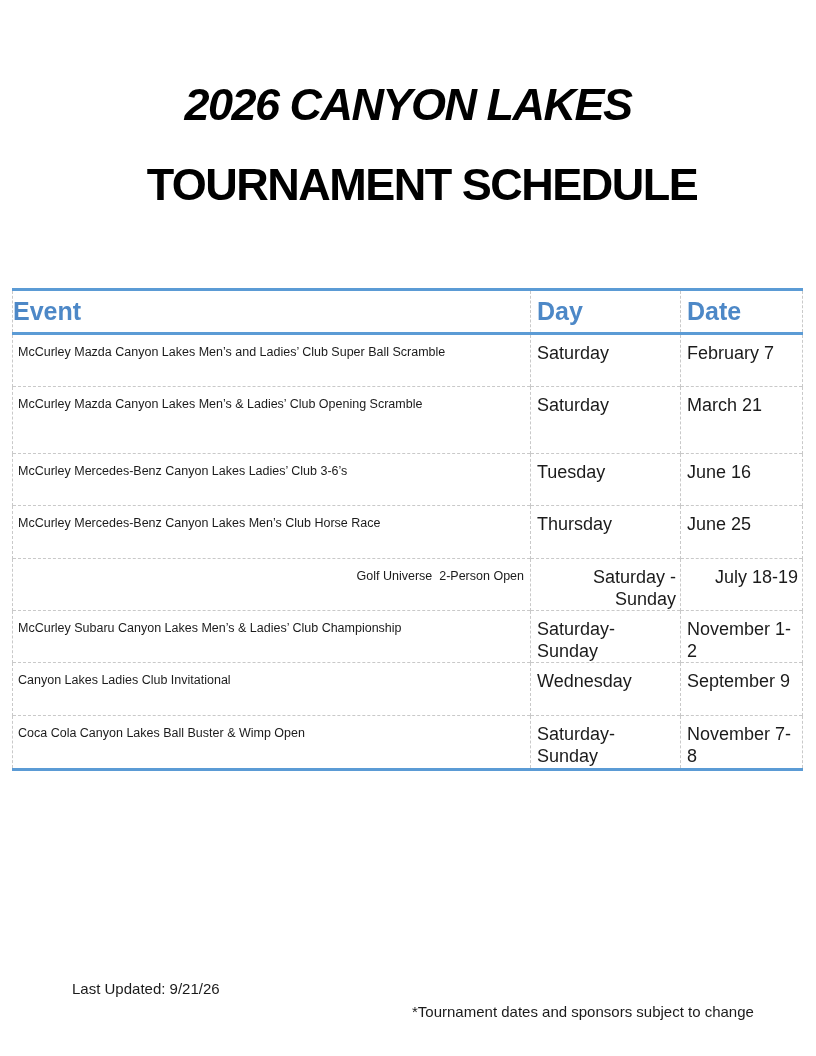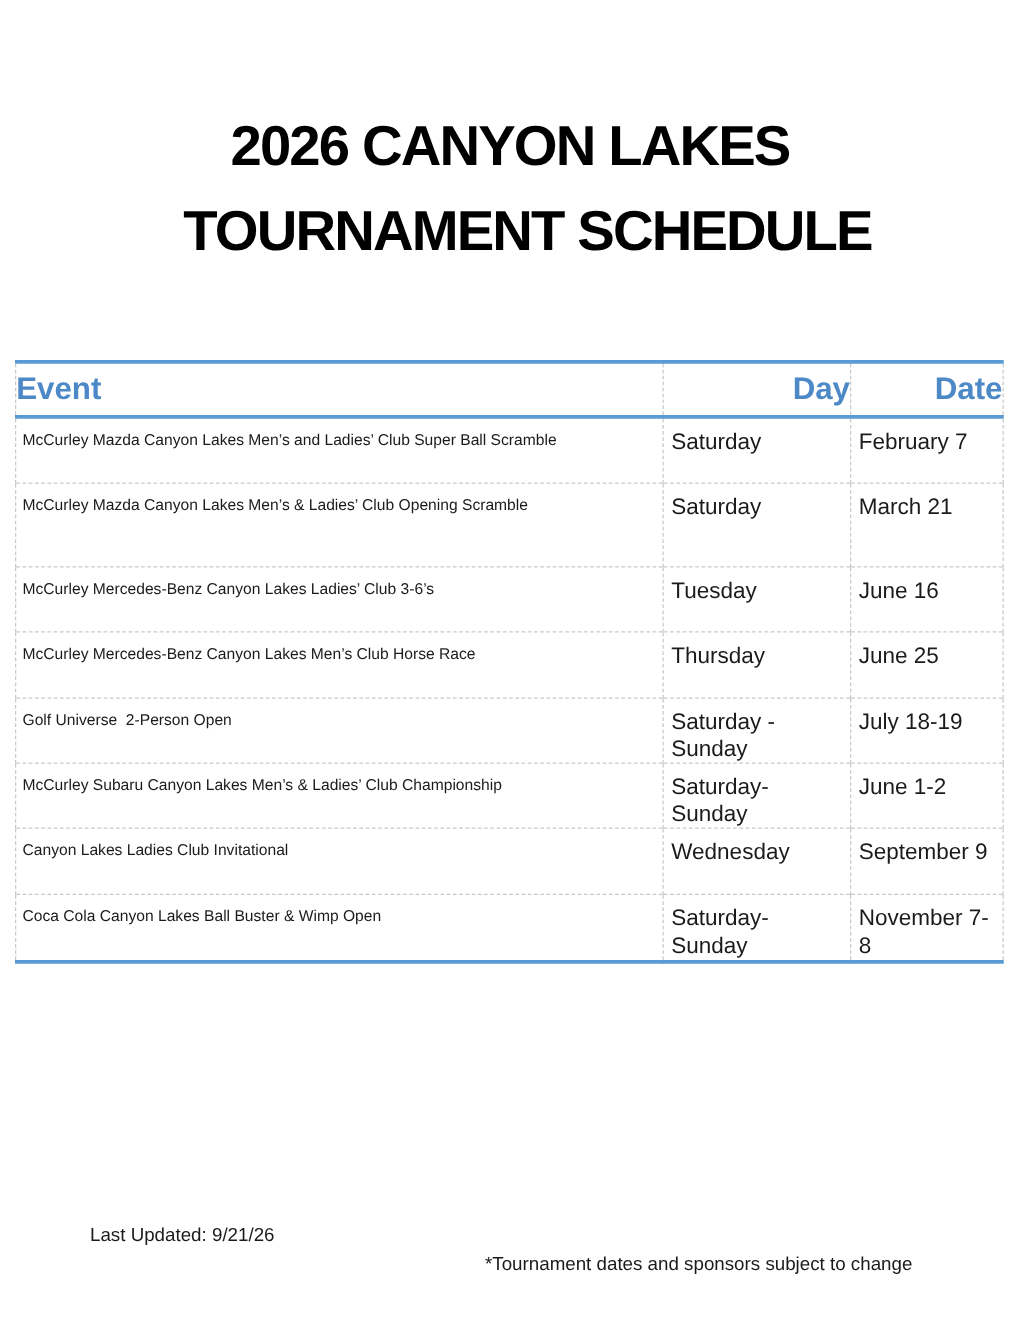--- a/index.html
+++ b/index.html
@@ -22,21 +22,21 @@
   .title{
     position:absolute;left:0;width:816px;
     text-align:center;
     font-weight:bold;
     font-size:45px;
     letter-spacing:-1.5px;
     color:#000000;
     line-height:1.1;
     white-space:nowrap;
   }
-  .title.line1{top:92px;}
+  .title.line1{top:80px;font-style:italic;}
   .title.line2{top:160px;padding-left:28px;}
 
   table.schedule{
     position:absolute;
     left:12px;top:288px;
     width:790px;
     table-layout:fixed;
     border-collapse:collapse;
     border-top:3px solid var(--accent);
     border-bottom:3px solid var(--accent);
@@ -57,42 +57,42 @@
 
   th{
     height:44px;
     color:var(--header-text);
     font-size:25px;
     font-weight:bold;
     vertical-align:middle;
     padding:0;
   }
   th.h-event{text-align:left;}
-  th.h-day,th.h-date{text-align:right;padding-left:6px;}
+  th.h-day,th.h-date{text-align:left;padding-left:6px;}
 
   td{vertical-align:top;}
   td.event-cell{
     font-size:12.5px;
     padding:10px 6px 0 5px;
     white-space:pre-wrap;
     line-height:1.25;
     margin-left:32px;
   }
   td.day-cell,td.date-cell{
     font-size:18px;
     padding:8px 4px 0 6px;
     line-height:1.2;
   }
 
   .footer-left{
     position:absolute;left:72px;top:980px;
     font-size:15px;
   }
   .footer-note{
-    position:absolute;left:388px;top:1003px;
+    position:absolute;left:412px;top:1003px;
     font-size:15px;
   }
 </style>
 </head>
 <body>
 
 <div class="page">
 
   <div class="title line1">2026 CANYON LAKES</div>
   <div class="title line2">TOURNAMENT SCHEDULE</div>
@@ -124,29 +124,29 @@
         <tr style="height: 52px;">
           <td class="event-cell">McCurley Mercedes-Benz Canyon Lakes Ladies’ Club 3-6’s</td>
           <td class="day-cell">Tuesday</td>
           <td class="date-cell">June 16</td>
         </tr>
         <tr style="height: 53px;">
           <td class="event-cell">McCurley Mercedes-Benz Canyon Lakes Men’s Club Horse Race</td>
           <td class="day-cell">Thursday</td>
           <td class="date-cell">June 25</td>
         </tr>
-        <tr style="height: 52px;">
+        <tr style="height: 52px; text-align: right;">
           <td class="event-cell">Golf Universe  2-Person Open</td>
           <td class="day-cell">Saturday - Sunday</td>
           <td class="date-cell">July 18-19</td>
         </tr>
         <tr style="height: 52px;">
           <td class="event-cell">McCurley Subaru Canyon Lakes Men’s &amp; Ladies’ Club Championship</td>
           <td class="day-cell">Saturday-Sunday</td>
-          <td class="date-cell">June 1-2</td>
+          <td class="date-cell">November 1-2</td>
         </tr>
         <tr style="height: 53px;">
           <td class="event-cell">Canyon Lakes Ladies Club Invitational</td>
           <td class="day-cell">Wednesday</td>
           <td class="date-cell">September 9</td>
         </tr>
         <tr style="height: 52px;">
           <td class="event-cell">Coca Cola Canyon Lakes Ball Buster &amp; Wimp Open</td>
           <td class="day-cell">Saturday-Sunday</td>
           <td class="date-cell">November 7-8</td>

